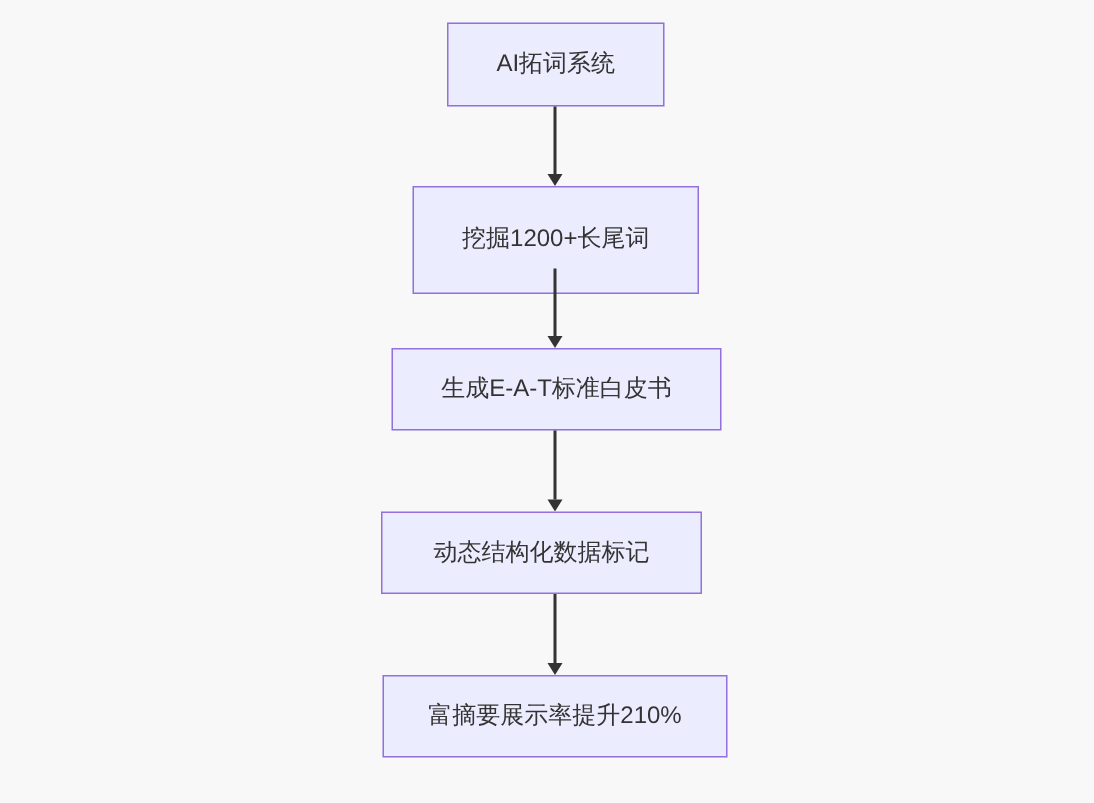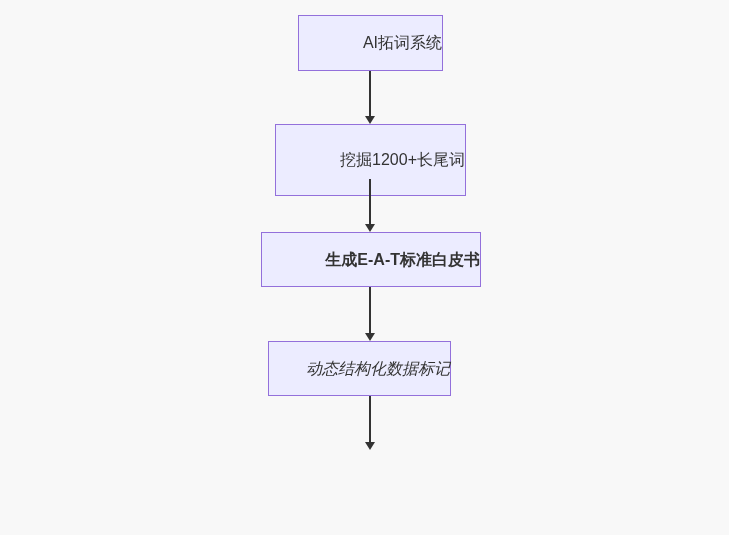--- a/index.html
+++ b/index.html
@@ -22,30 +22,30 @@
     height: 535px;
     background: var(--background);
   }
   .node {
     position: absolute;
     background: var(--node-fill);
     border: 1.5px solid var(--node-border);
     color: var(--node-text);
     display: flex;
     align-items: center;
-    justify-content: flex-end;
+    justify-content: center;
     font-size: 16px;
     line-height: 1.2;
     text-align: center;
     white-space: nowrap;
   }
   .node-0 { left: 298px; top: 15px;  width: 145px; height: 56px; }
   .node-1 { left: 275px; top: 124px; width: 191px; height: 72px; }
-  .node-2 { left: 261px; top: 232px; width: 220px; height: 55px; font-weight: bold; }
-  .node-3 { left: 268px; top: 341px; width: 183px; height: 55px; font-style: italic; }
+  .node-2 { left: 261px; top: 232px; width: 220px; height: 55px; }
+  .node-3 { left: 254px; top: 341px; width: 214px; height: 55px; }
   .node-4 { left: 255px; top: 450px; width: 230px; height: 55px; }
   .edge {
     position: absolute;
     left: 365px;
     width: 10px;
     display: flex;
     flex-direction: column;
     align-items: center;
   }
   .edge-0 { top: 71px;  height: 53px; }
@@ -99,14 +99,17 @@
 
   <div class="node node-3">
     <span>动态结构化数据标记</span>
   </div>
 
   <div class="edge edge-3">
     <div class="edge-line"></div>
     <div class="edge-head"></div>
   </div>
 
+  <div class="node node-4">
+    <span>富摘要展示率提升210%</span>
+  </div>
 
 </div>
 
 </body></html>

